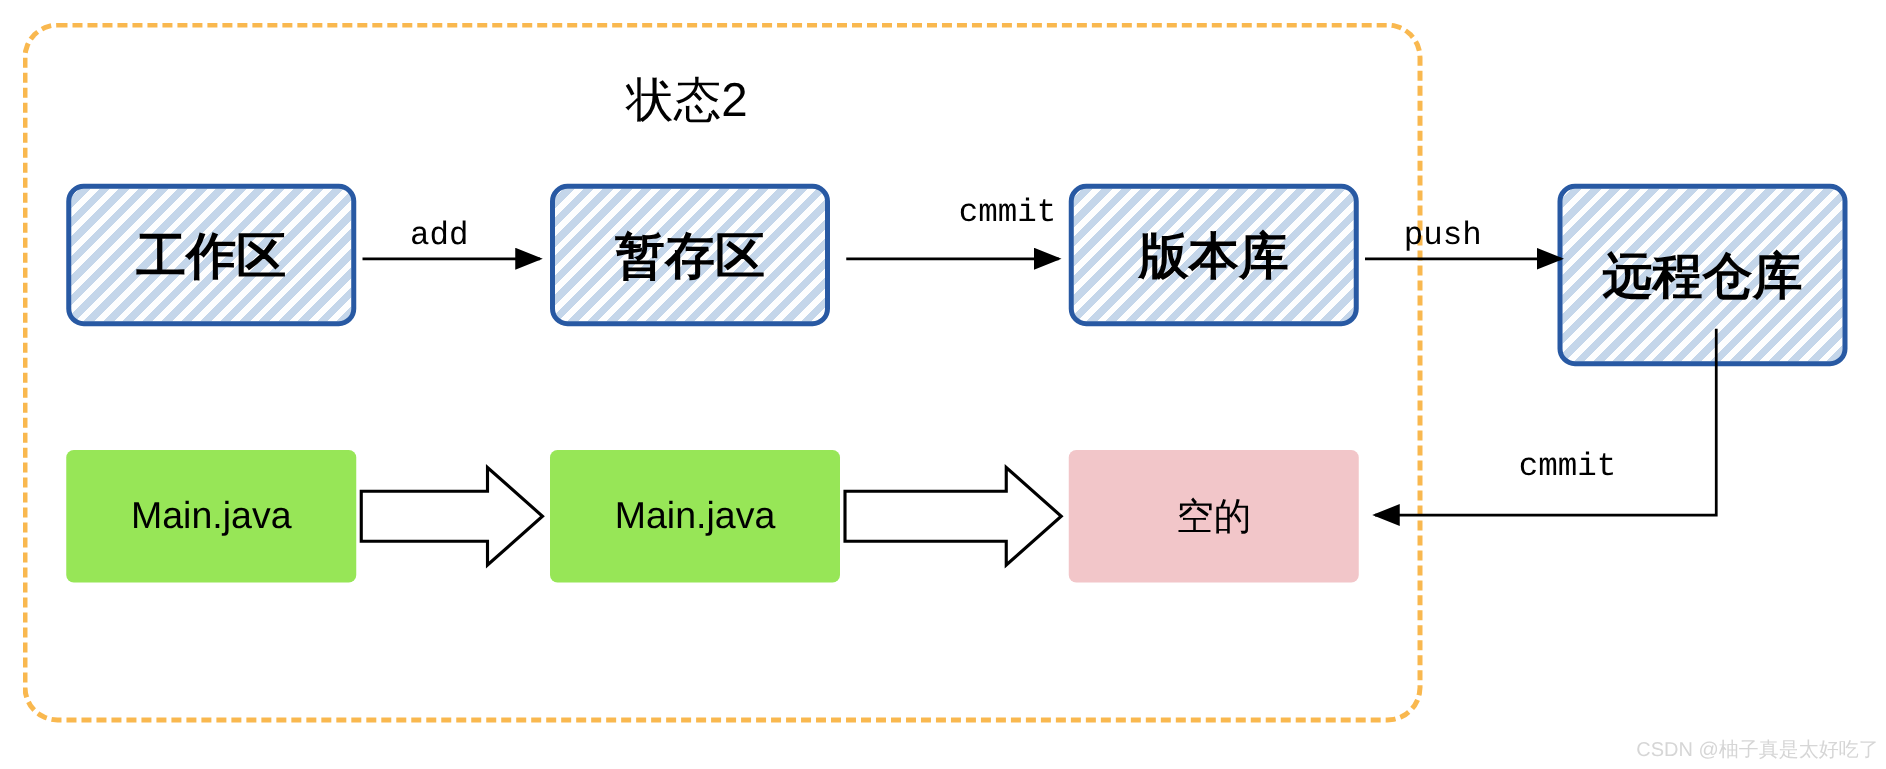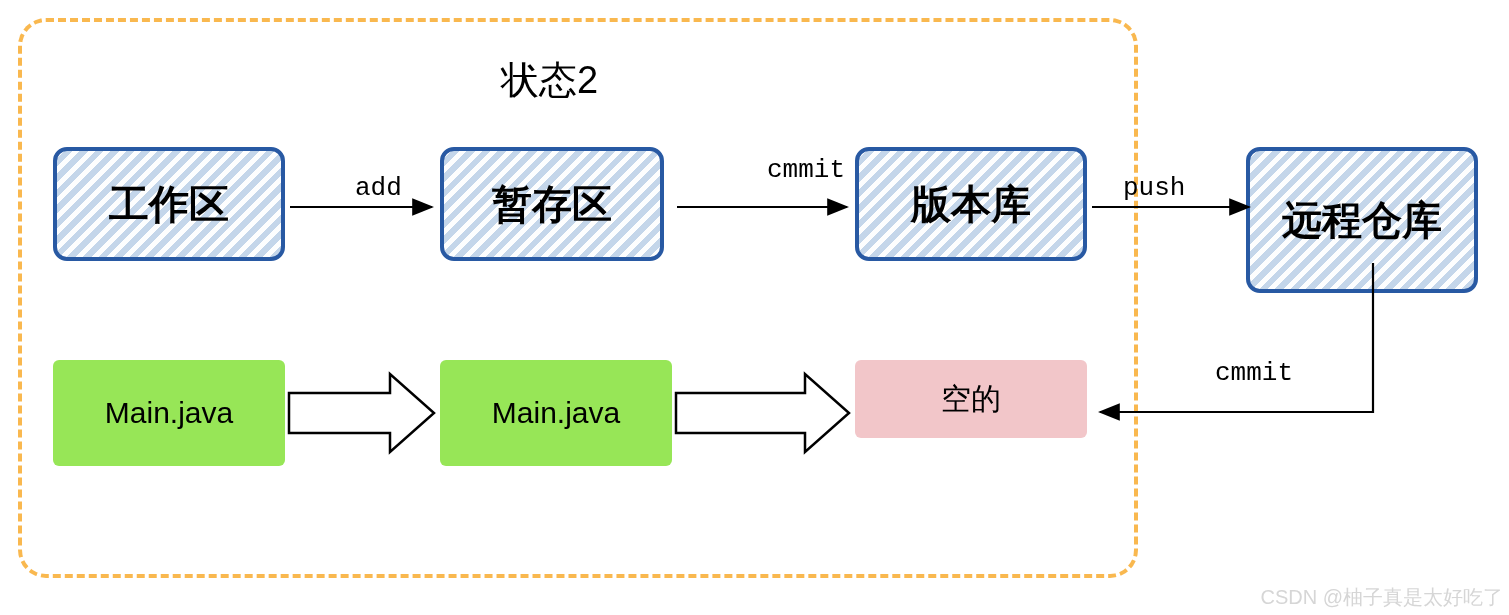--- a/index.html
+++ b/index.html
@@ -54,21 +54,21 @@
   .arrow-label {
     position: absolute;
     font-size: 26px;
     font-family: "Courier New", monospace;
     color: #000;
   }
   .watermark {
     position: absolute;
     right: 6px;
     bottom: 4px;
-    font-size: 20px;
+    font-size: 16px;
     color: #d6d6d6;
     font-family: Arial, sans-serif;
   }
   svg.overlay {
     position: absolute;
     left: 0; top: 0;
     width: 1509px; height: 615px;
     pointer-events: none;
   }
 </style>
@@ -85,32 +85,32 @@
 <div class="hatch-box" style="left:440px; top:147px; width:224px; height:114px;">
   <span>暂存区</span>
 </div>
 <div class="hatch-box" style="left:855px; top:147px; width:232px; height:114px;text-align:right;">
   <span>版本库</span>
 </div>
 <div class="hatch-box" style="left:1246px; top:147px; width:232px; height:146px;">
   <span>远程仓库</span>
 </div>
 
-<div class="arrow-label" style="left:355px; top:173px;">add</div>
+<div class="arrow-label" style="left:328px; top:173px;">add</div>
 <div class="arrow-label" style="left:727px; top:155px;margin-left:40px;">cmmit</div>
 <div class="arrow-label" style="left:1123px; top:173px;">push</div>
 <div class="arrow-label" style="left:1215px; top:358px;">cmmit</div>
 
 <div class="content-box green" style="left:53px; top:360px; width:232px; height:106px;">
   <span>Main.java</span>
 </div>
 <div class="content-box green" style="left:440px; top:360px; width:232px; height:106px;">
   <span>Main.java</span>
 </div>
-<div class="content-box pink" style="left:855px; top:360px; width:232px; height:78px;justify-content:center;">
+<div class="content-box pink" style="left:855px; top:360px; width:232px; height:106px;justify-content:center;">
   <span>空的</span>
 </div>
 
 <div class="watermark">CSDN @柚子真是太好吃了</div>
 
 <svg class="overlay">
   <defs>
     <marker id="arrowhead" markerWidth="10" markerHeight="8" refX="9" refY="4" orient="auto">
       <polygon points="0 0, 10 4, 0 8" fill="#000"></polygon>
     </marker>

